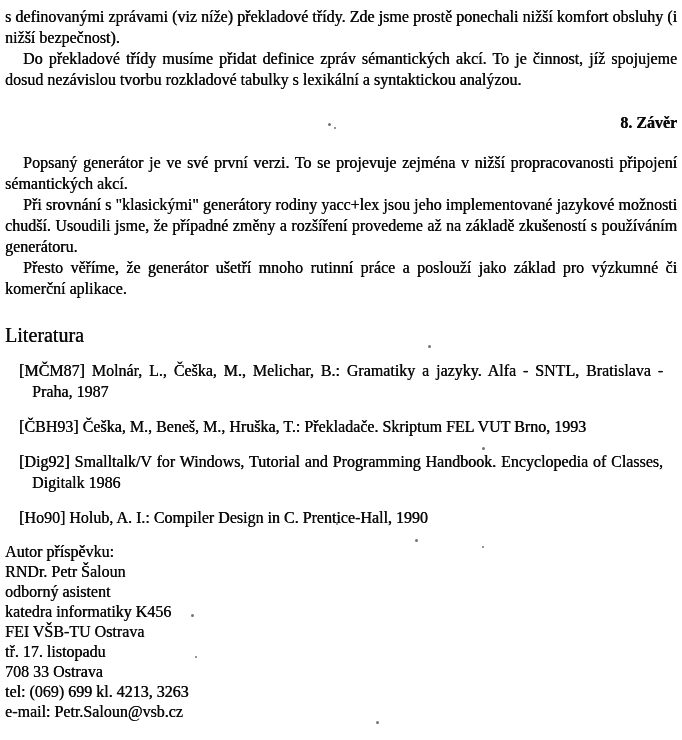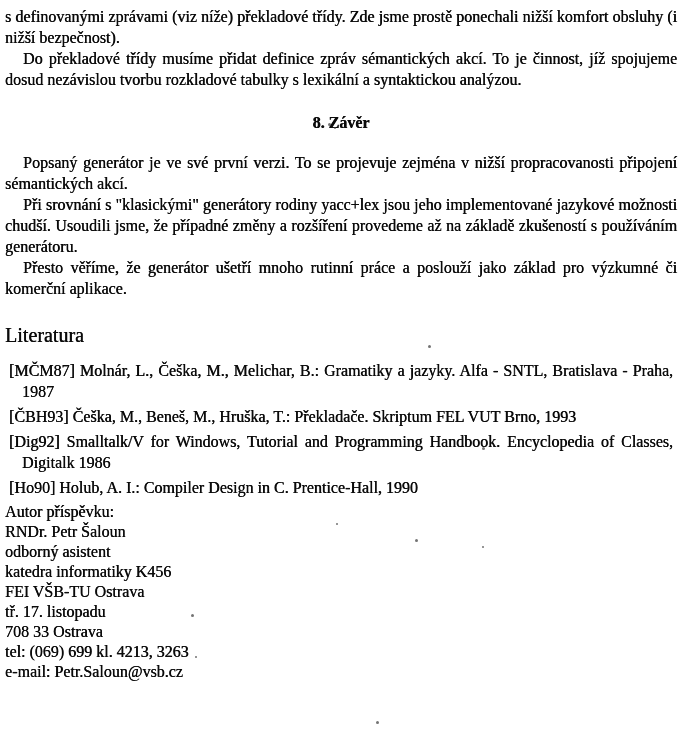--- a/index.html
+++ b/index.html
@@ -31,31 +31,31 @@
     text-align: justify;
   }
   .indent {
     text-indent: 18px;
   }
   .heading {
     margin: 22px 0 19px 0;
     font-size: 16px;
     font-weight: bold;
     line-height: 21px;
-    text-align: center;
+    text-align: right;
   }
   .subheading {
     margin: 26px 0 14px 0;
     font-size: 20px;
     font-weight: normal;
     line-height: 21px;
     text-align: left;
   }
   .refs .ref {
-    margin: 4px;
+    margin: 14px;
     padding-left: 13px;
     text-indent: -13px;
     text-align: justify;
   }
   .author {
     line-height: 20px;
   }
   .author .aline {
     margin: 0;
     text-align: left;

